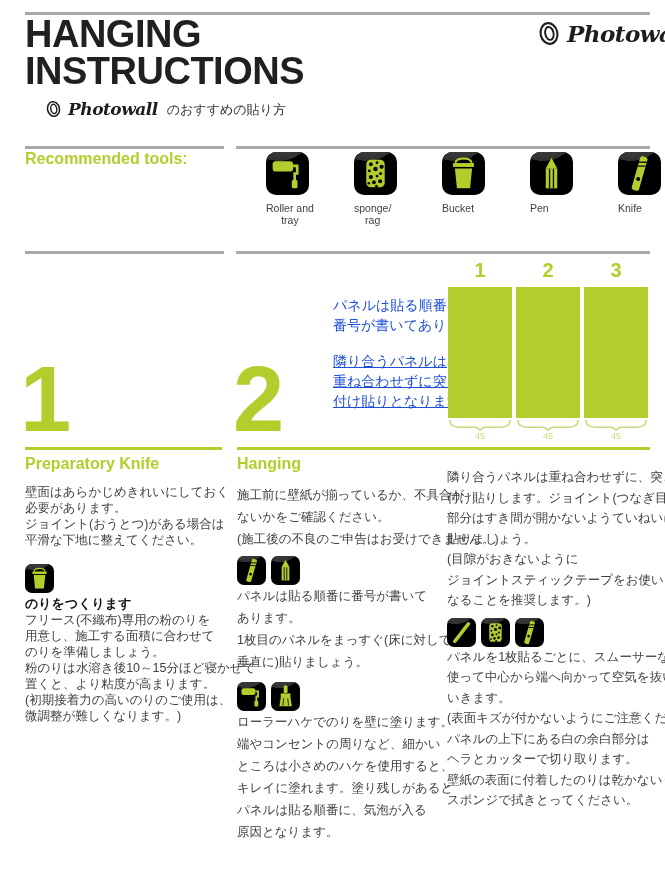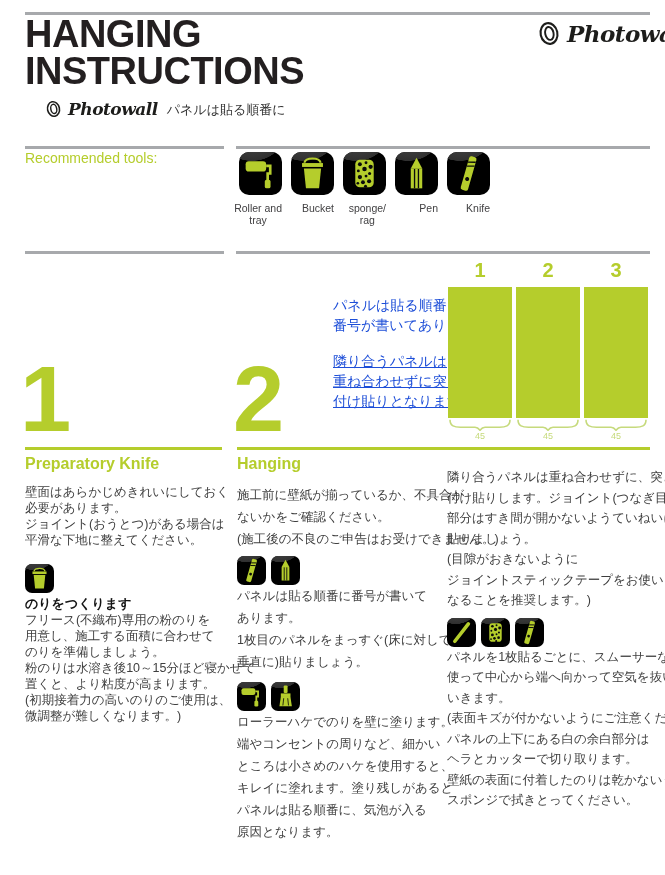--- a/index.html
+++ b/index.html
@@ -20,23 +20,23 @@
   .logo{display:flex;align-items:center;gap:6px;color:#1d1d1b;}
   .logo-text{font-family:"DejaVu Serif",serif;font-style:italic;font-weight:700;letter-spacing:-0.5px;}
   .logo-big{position:absolute;left:537px;top:20px;}
   .logo-big .logo-text{font-size:23px;}
   .logo-big .mark{width:24px;height:27px;}
   .subtitle{position:absolute;left:45px;top:99px;display:flex;align-items:center;gap:9px;}
   .logo-small .logo-text{font-size:17px;}
   .logo-small .mark{width:17px;height:20px;}
   .subtitle-jp{font-size:13px;color:#333;margin-top:2px;}
 
-  .tools-heading{position:absolute;left:25px;top:150px;font-size:14px;font-weight:400;color:#b5cd2c;}
+  .tools-heading{position:absolute;left:25px;top:150px;font-size:16px;font-weight:700;color:#b5cd2c;}
   .tools-row{position:absolute;left:230px;top:152px;display:flex;}
-  .tool-item{width:52px;display:flex;flex-direction:column;align-items:flex-end;}
+  .tool-item{width:52px;display:flex;flex-direction:column;align-items:flex-start;margin-left:36px;}
   .tile{position:relative;background:#000;overflow:hidden;flex:none;}
   .tile::before{content:"";position:absolute;inset:0;
       background:radial-gradient(135% 100% at 30% -30%, #4c4c4c 0%, #303030 50%, rgba(0,0,0,0) 51%);}
   .tile svg{position:relative;display:block;}
   .tile-lg{width:43px;height:43px;border-radius:10px;}
   .tile-lg svg{width:43px;height:43px;}
   .tile-sm{width:29px;height:29px;border-radius:7px;}
   .tile-sm svg{width:29px;height:29px;}
   .tool-label{margin-top:7px;font-size:10.5px;line-height:12px;color:#414042;text-align:center;white-space:pre-line;}
 
@@ -142,54 +142,54 @@
   </div>
 
   <div class="subtitle">
     <span class="logo logo-small">
       <svg class="mark" viewBox="0 0 30 32" fill="none" stroke="#1d1d1b">
         <ellipse cx="15" cy="16" rx="10.5" ry="13" stroke-width="2.8" transform="rotate(-12 15 16)"></ellipse>
         <ellipse cx="15.5" cy="16" rx="5.2" ry="8.2" stroke-width="2.6" transform="rotate(-12 15 16)"></ellipse>
       </svg>
       <span class="logo-text">Photowall</span>
     </span>
-    <span class="subtitle-jp">パネルは貼る順番に</span>
+    <span class="subtitle-jp">のおすすめの貼り方</span>
   </div>
 
   <div class="rule r2a"></div>
   <div class="rule r2b"></div>
 
   <div class="tools-heading">Recommended tools:</div>
 
   <div class="tools-row">
     <div class="tool-item">
       <div class="tile tile-lg">
         <svg viewBox="0 0 42 42">
             <use href="#g-roller"></use>
           </svg>
       </div>
       <div class="tool-label">Roller and
 tray</div>
     </div>
     <div class="tool-item">
       <div class="tile tile-lg">
         <svg viewBox="0 0 42 42">
-            <use href="#g-bucket"></use>
-          </svg>
-      </div>
-      <div class="tool-label">Bucket</div>
-    </div>
-    <div class="tool-item">
-      <div class="tile tile-lg">
-        <svg viewBox="0 0 42 42">
             <use href="#g-sponge"></use>
           </svg>
       </div>
       <div class="tool-label">sponge/
 rag</div>
+    </div>
+    <div class="tool-item">
+      <div class="tile tile-lg">
+        <svg viewBox="0 0 42 42">
+            <use href="#g-bucket"></use>
+          </svg>
+      </div>
+      <div class="tool-label">Bucket</div>
     </div>
     <div class="tool-item">
       <div class="tile tile-lg">
         <svg viewBox="0 0 42 42">
             <use href="#g-pencil"></use>
           </svg>
       </div>
       <div class="tool-label">Pen</div>
     </div>
     <div class="tool-item">

